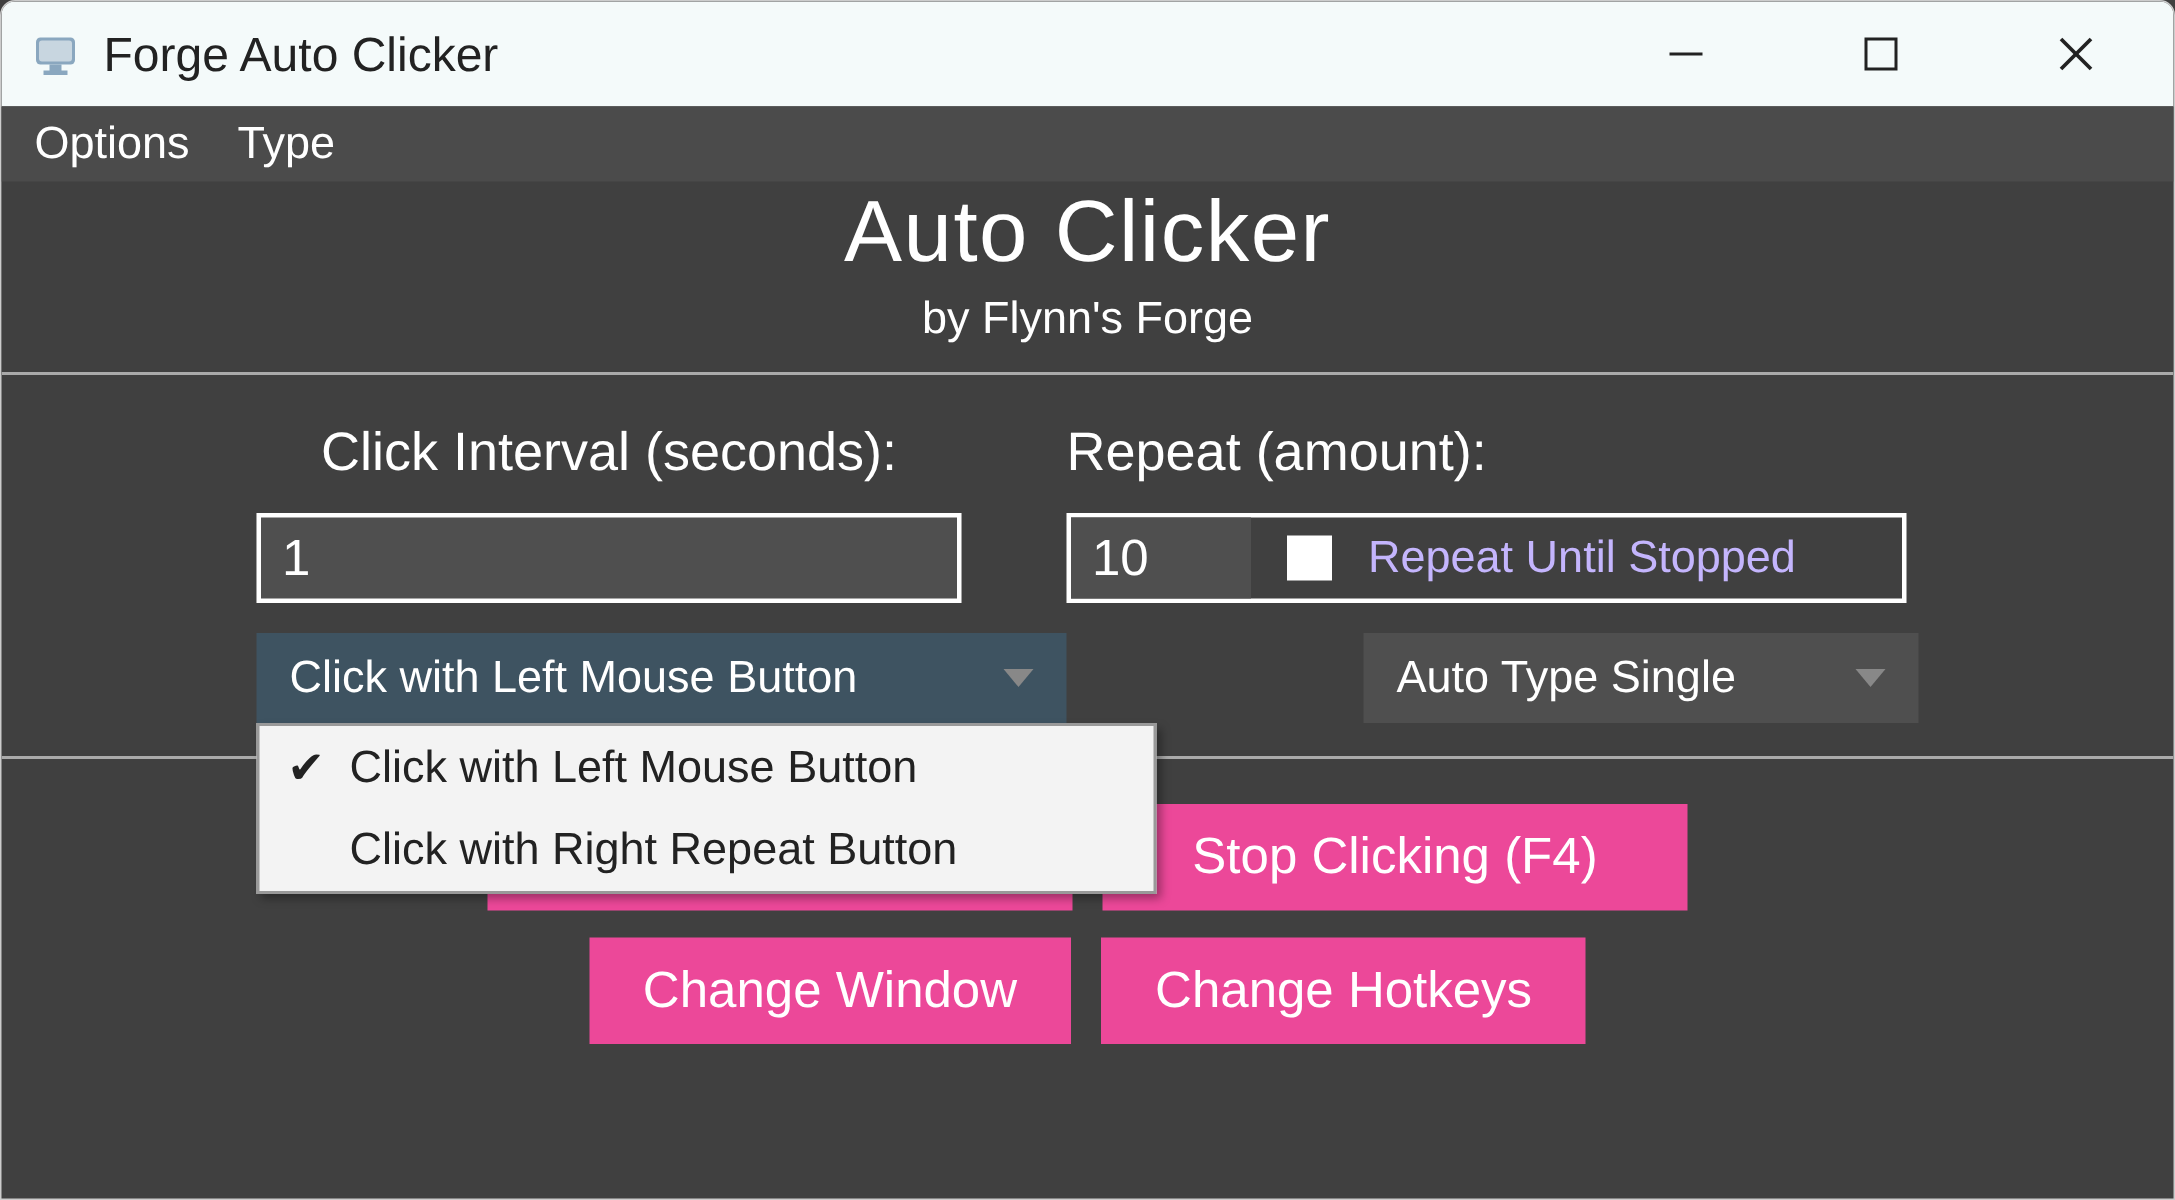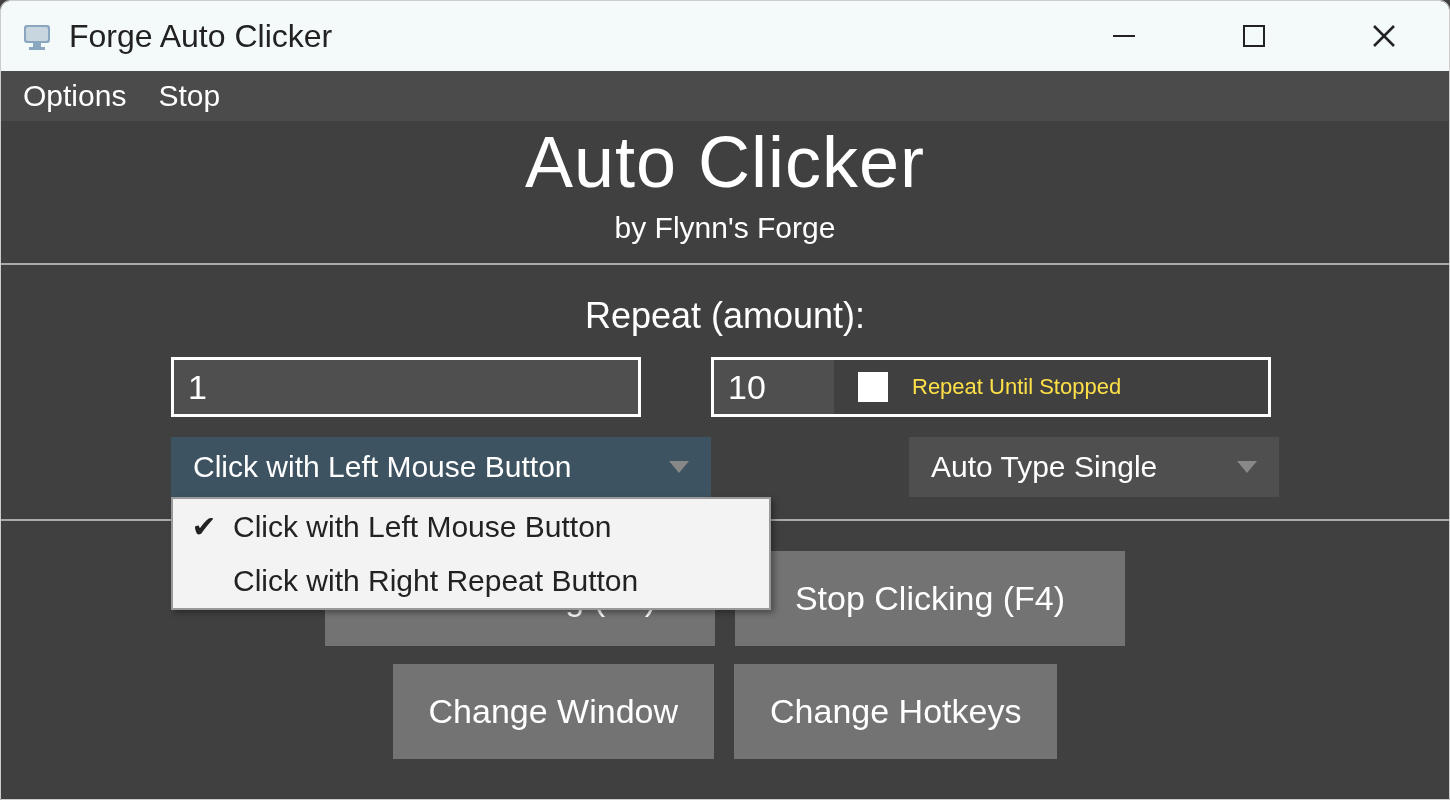--- a/index.html
+++ b/index.html
@@ -84,41 +84,41 @@
   .header-row {
     background: #404040;
     text-align: center;
     border-bottom: 2px solid #aaa;
     padding-top: 0px;
     padding-bottom: 18px;
     margin-top: -50px;
   }
   .app-title {
     color: #fff;
-    font-size: 72px;
+    font-size: 58px;
     font-weight: 400;
     letter-spacing: 1px;
   }
   .app-subtitle {
     color: #fff;
     font-size: 30px;
     margin-top: 8px;
   }
   .section {
     padding: 30px 170px 10px 170px;
     display: flex;
     flex-direction: column;
     gap: 20px;
   }
   .labels-row {
     display: flex;
     gap: 70px;
   }
   .col-left { width: 470px; text-align: center;}
-  .col-right { flex: 1; text-align: center;}
+  .col-right { flex: 1; text-align: left;}
   .label {
     color: #fff;
     font-size: 36px;
   }
   .inputs-row {
     display: flex;
     gap: 70px;
     align-items: center;
   }
   .text-input {
@@ -152,22 +152,22 @@
     outline: none;
   }
   .checkbox {
     width: 30px;
     height: 30px;
     background: #fff;
     border: none;
     flex-shrink: 0;
   }
   .check-label {
-    color: #fde047;
-    font-size: 22px;
+    color: #c4b5fd;
+    font-size: 30px;
     white-space: nowrap;
   }
   .dropdowns-row {
     display: flex;
     gap: 160px;
     position: relative;
   }
   .select-box {
     height: 60px;
     display: flex;
@@ -221,24 +221,24 @@
     background: #aaa;
     margin-top: 12px;
   }
   .buttons-row {
     display: flex;
     gap: 20px;
     justify-content: center;
     margin-top: 30px;
   }
   .big-btn {
-    background: #737373;
+    background: #ec4899;
     color: #fff;
     font-size: 34px;
-    padding: 28px 36px;
+    padding: 16px 36px;
     display: flex;
     align-items: center;
     justify-content: center;
   }
   .top-block {
     height: 50px;
     width: 100%;
     pointer-events: none;
   }
 </style>
@@ -275,33 +275,34 @@
           <line x1="5" y1="5" x2="25" y2="25" stroke="#222" stroke-width="2.5"></line>
           <line x1="25" y1="5" x2="5" y2="25" stroke="#222" stroke-width="2.5"></line>
         </svg>
       </div>
     </div>
   </div>
 
   <div class="menubar">
     <div class="menu-items">
       <div class="menu-item">Options</div>
-      <div class="menu-item">Stop</div>
+      <div class="menu-item">Type</div>
     </div>
   </div>
 
   <div class="header-row">
     <div class="top-block"></div>
     <div class="app-title">Auto Clicker</div>
     <div class="app-subtitle">by Flynn's Forge</div>
   </div>
 
   <div class="section">
 
     <div class="labels-row">
+      <div class="col-left label">Click Interval (seconds):</div>
       <div class="col-right label">Repeat (amount):</div>
     </div>
 
     <div class="inputs-row">
       <input class="text-input" value="1" style="">
       <div class="repeat-box">
         <input class="repeat-input" value="10" style="">
         <div class="checkbox"></div>
         <span class="check-label">Repeat Until Stopped</span>
       </div>

